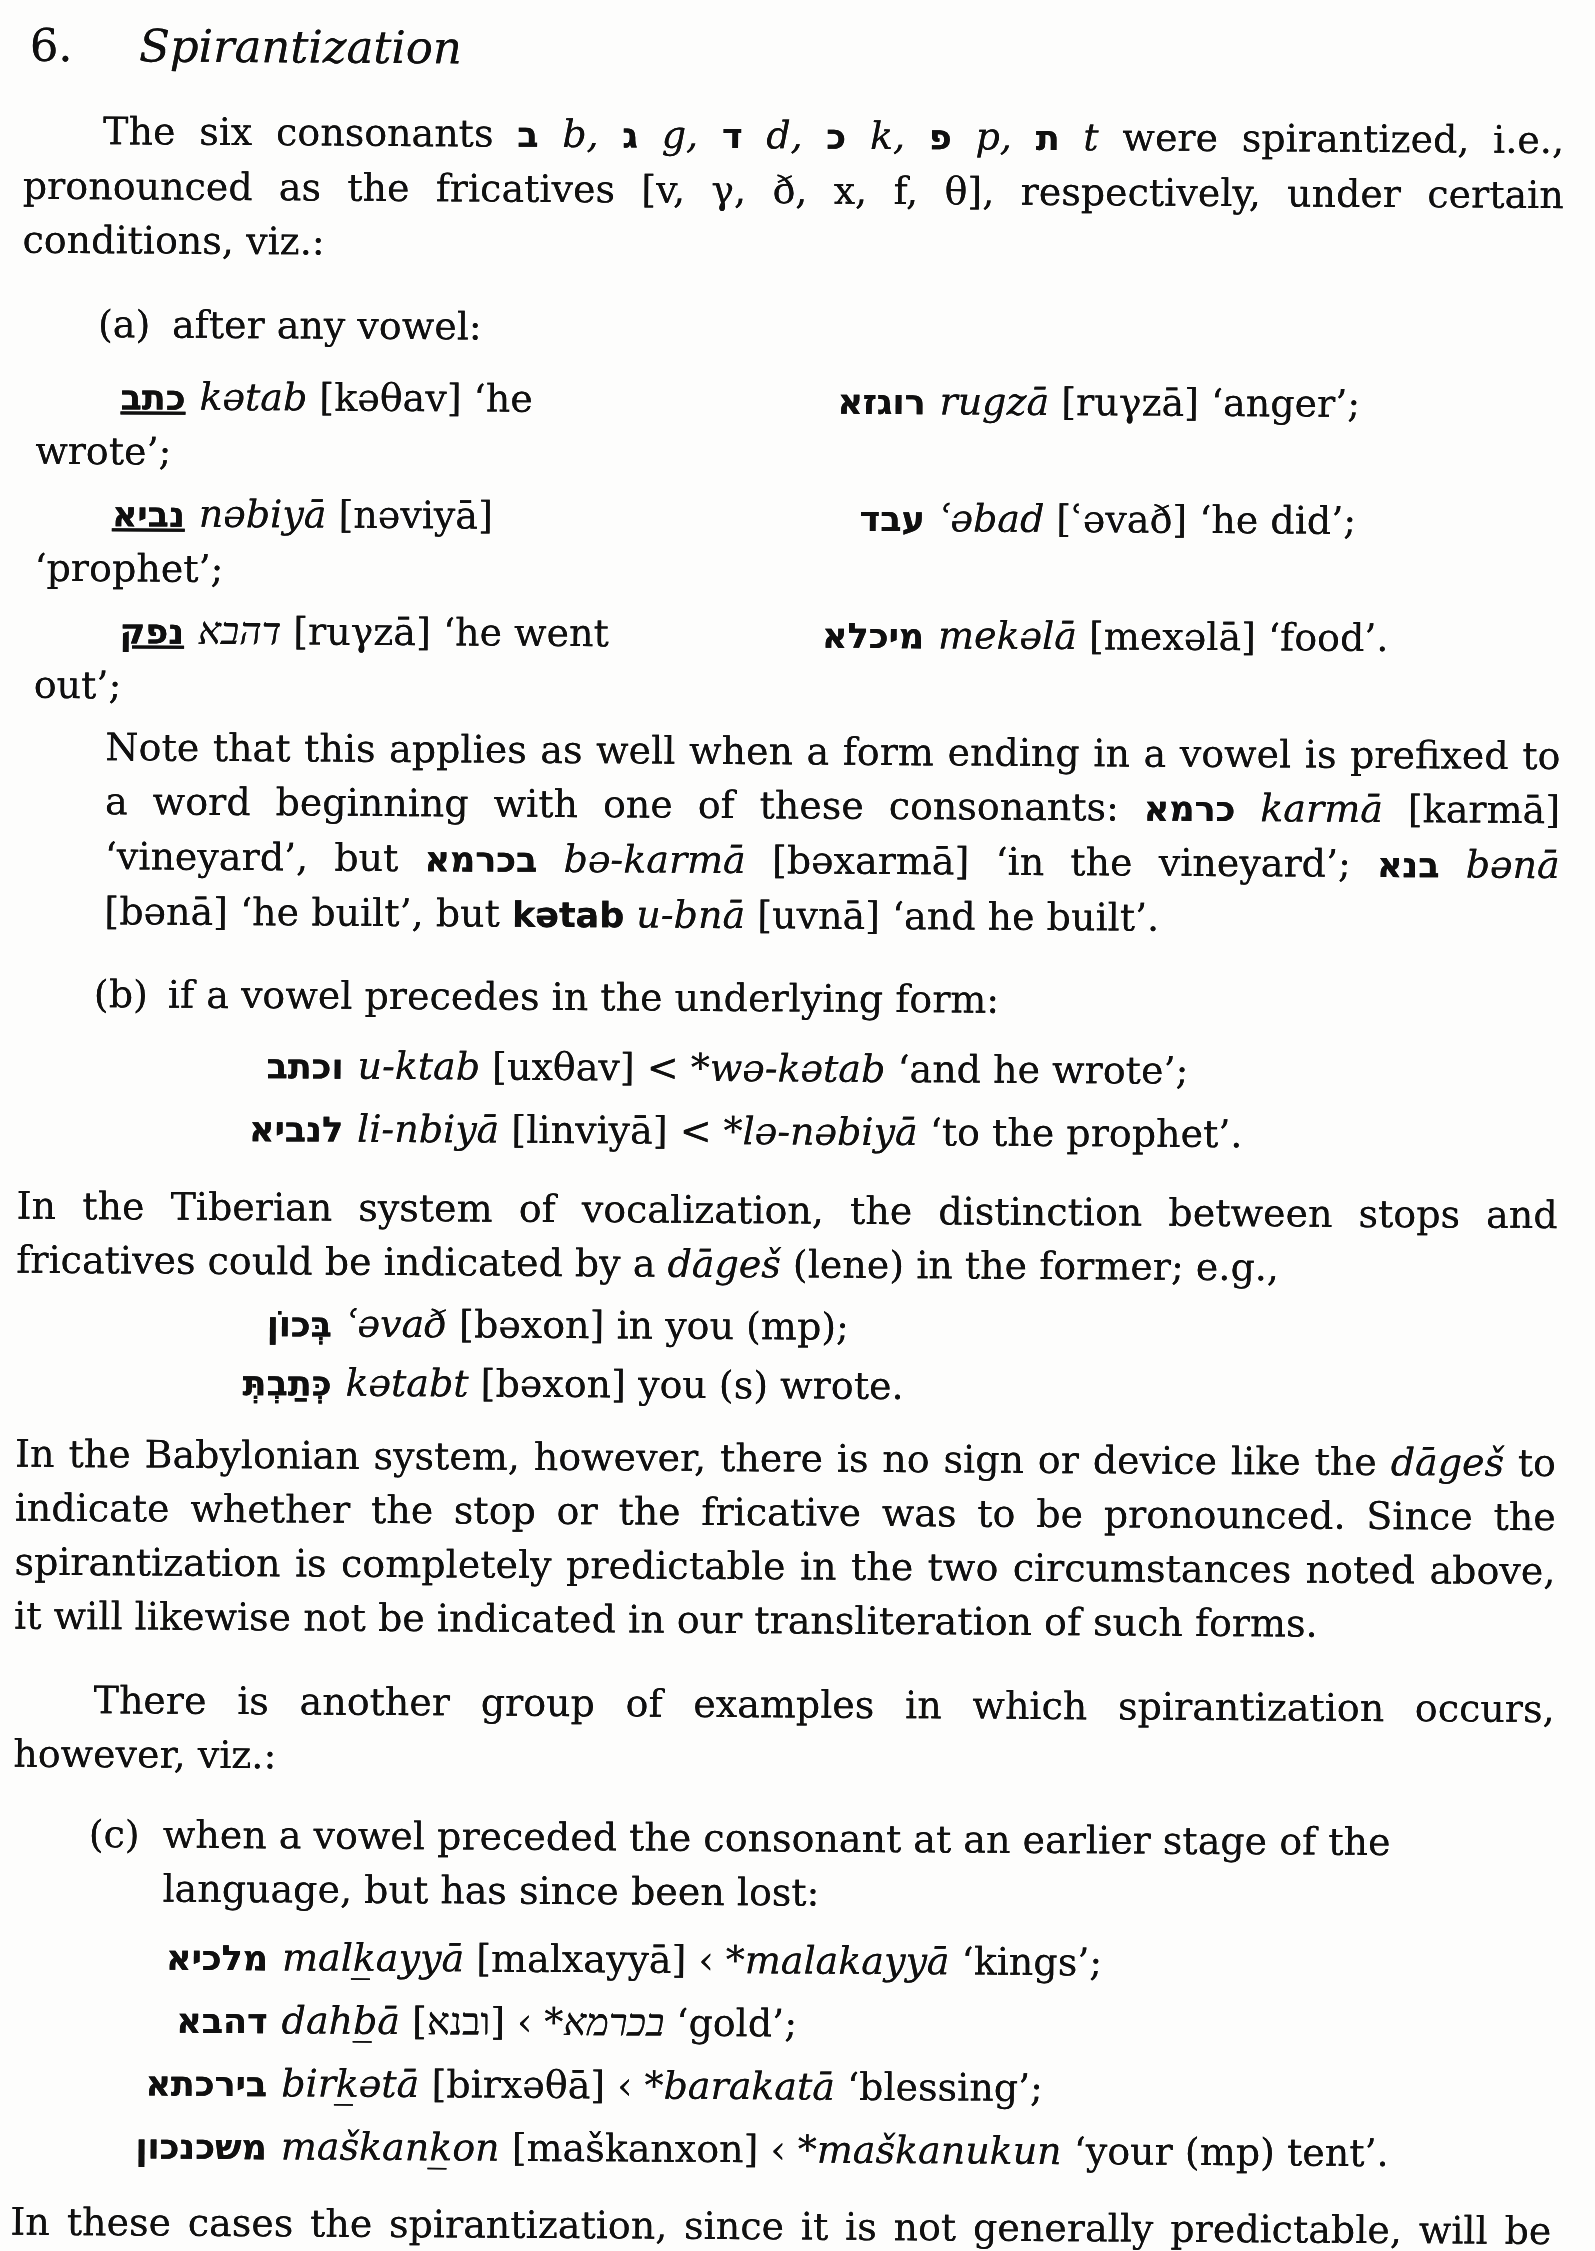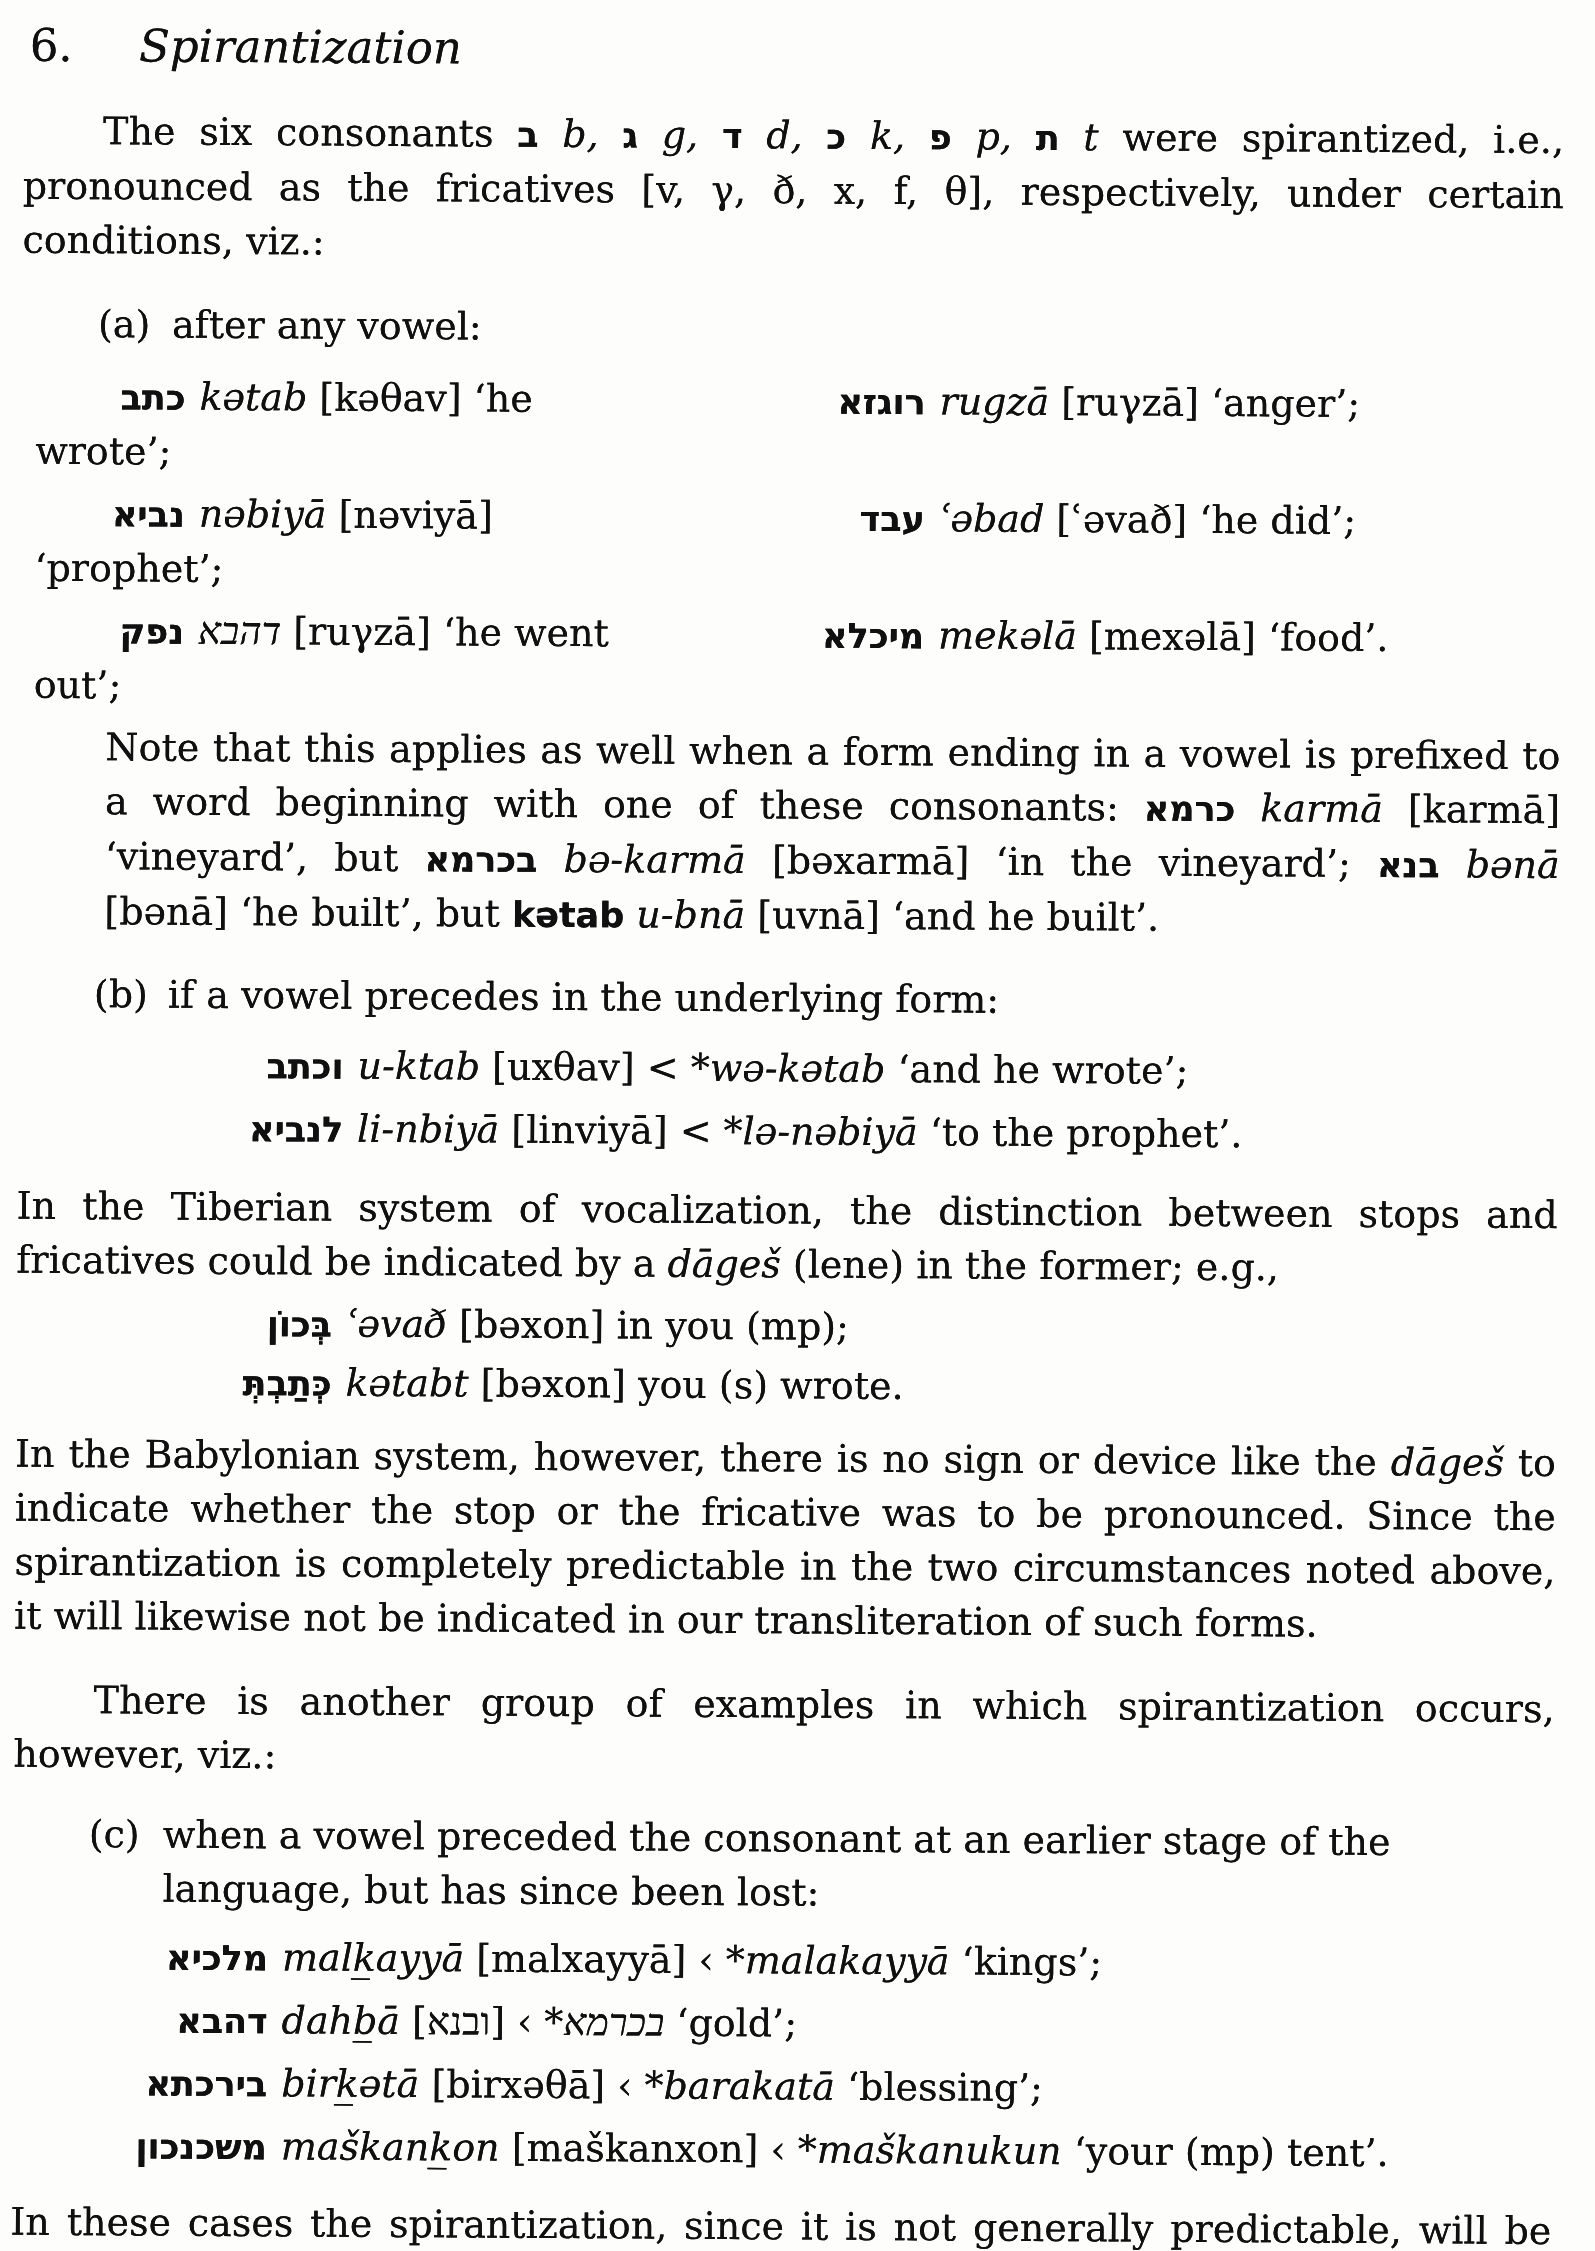--- a/index.html
+++ b/index.html
@@ -26,21 +26,21 @@
   .cond .ctext{flex:1 1 auto;}
   .mt-a{margin-top:30px;}
   .mt-c{margin-top:26px;}
   .heb{font-family:"DejaVu Sans","Liberation Sans",sans-serif;font-weight:700;font-size:0.92em;}
   .tr{font-style:italic;}
   .ipa{font-style:normal;}
   .gl{font-style:normal;}
   .hebbox{display:inline-block;text-align:right;margin-right:14px;}
   
   .ex-grid{margin:18px 0 0 14px;display:grid;grid-template-columns:600px auto;grid-auto-rows:auto;row-gap:8px;}
-  .ex-grid .hb-l{width:150px;}
+  .ex-grid .hb-l{width:150px;text-decoration:underline;}
   .ex-grid .hb-r{width:290px;}
   
   .ex-list{margin-top:16px;}
   .ex-row{margin-bottom:8px;}
   .exb .ex-row{margin-left:126px;}
   .exb .hebbox{width:200px;}
   .extib{margin-top:8px;}
   .extib .ex-row{margin-left:136px;margin-bottom:4px;}
   .extib .hebbox{width:180px;}
   .exc{margin-top:14px;}

